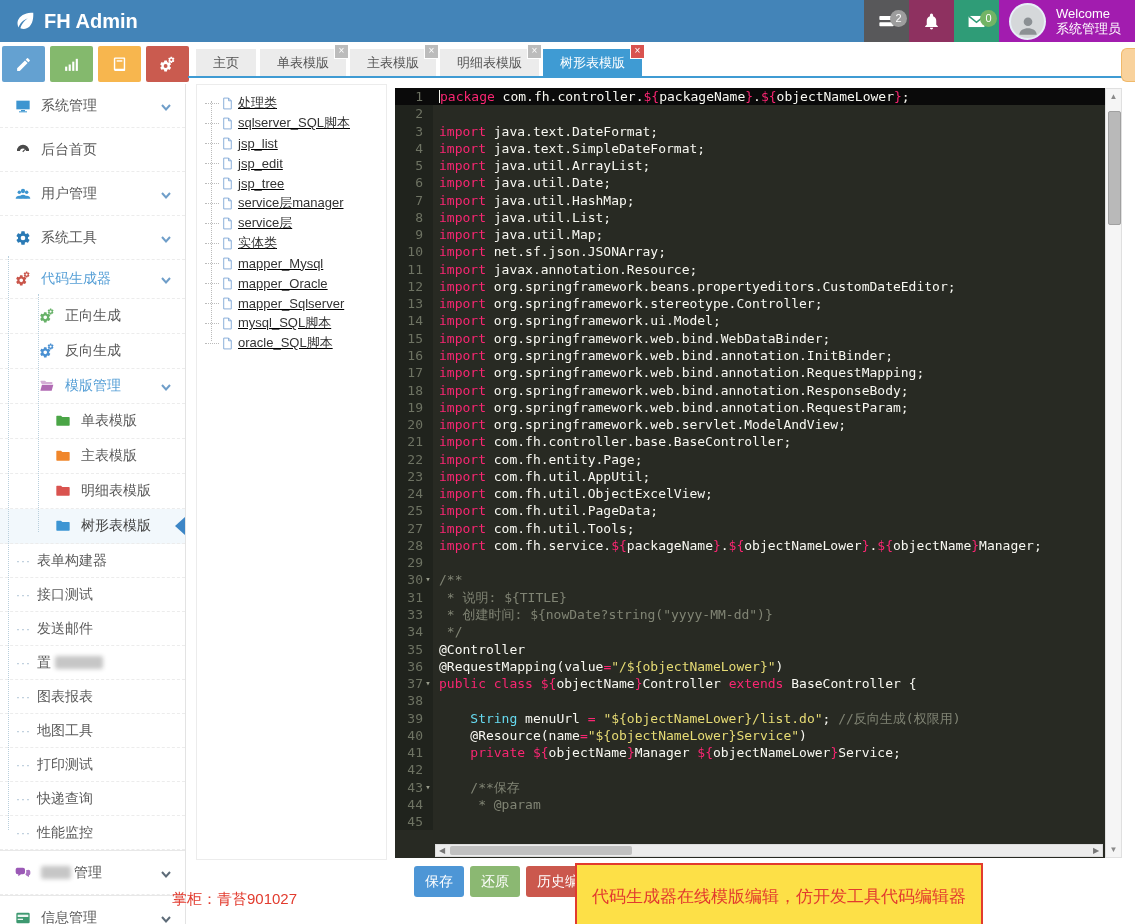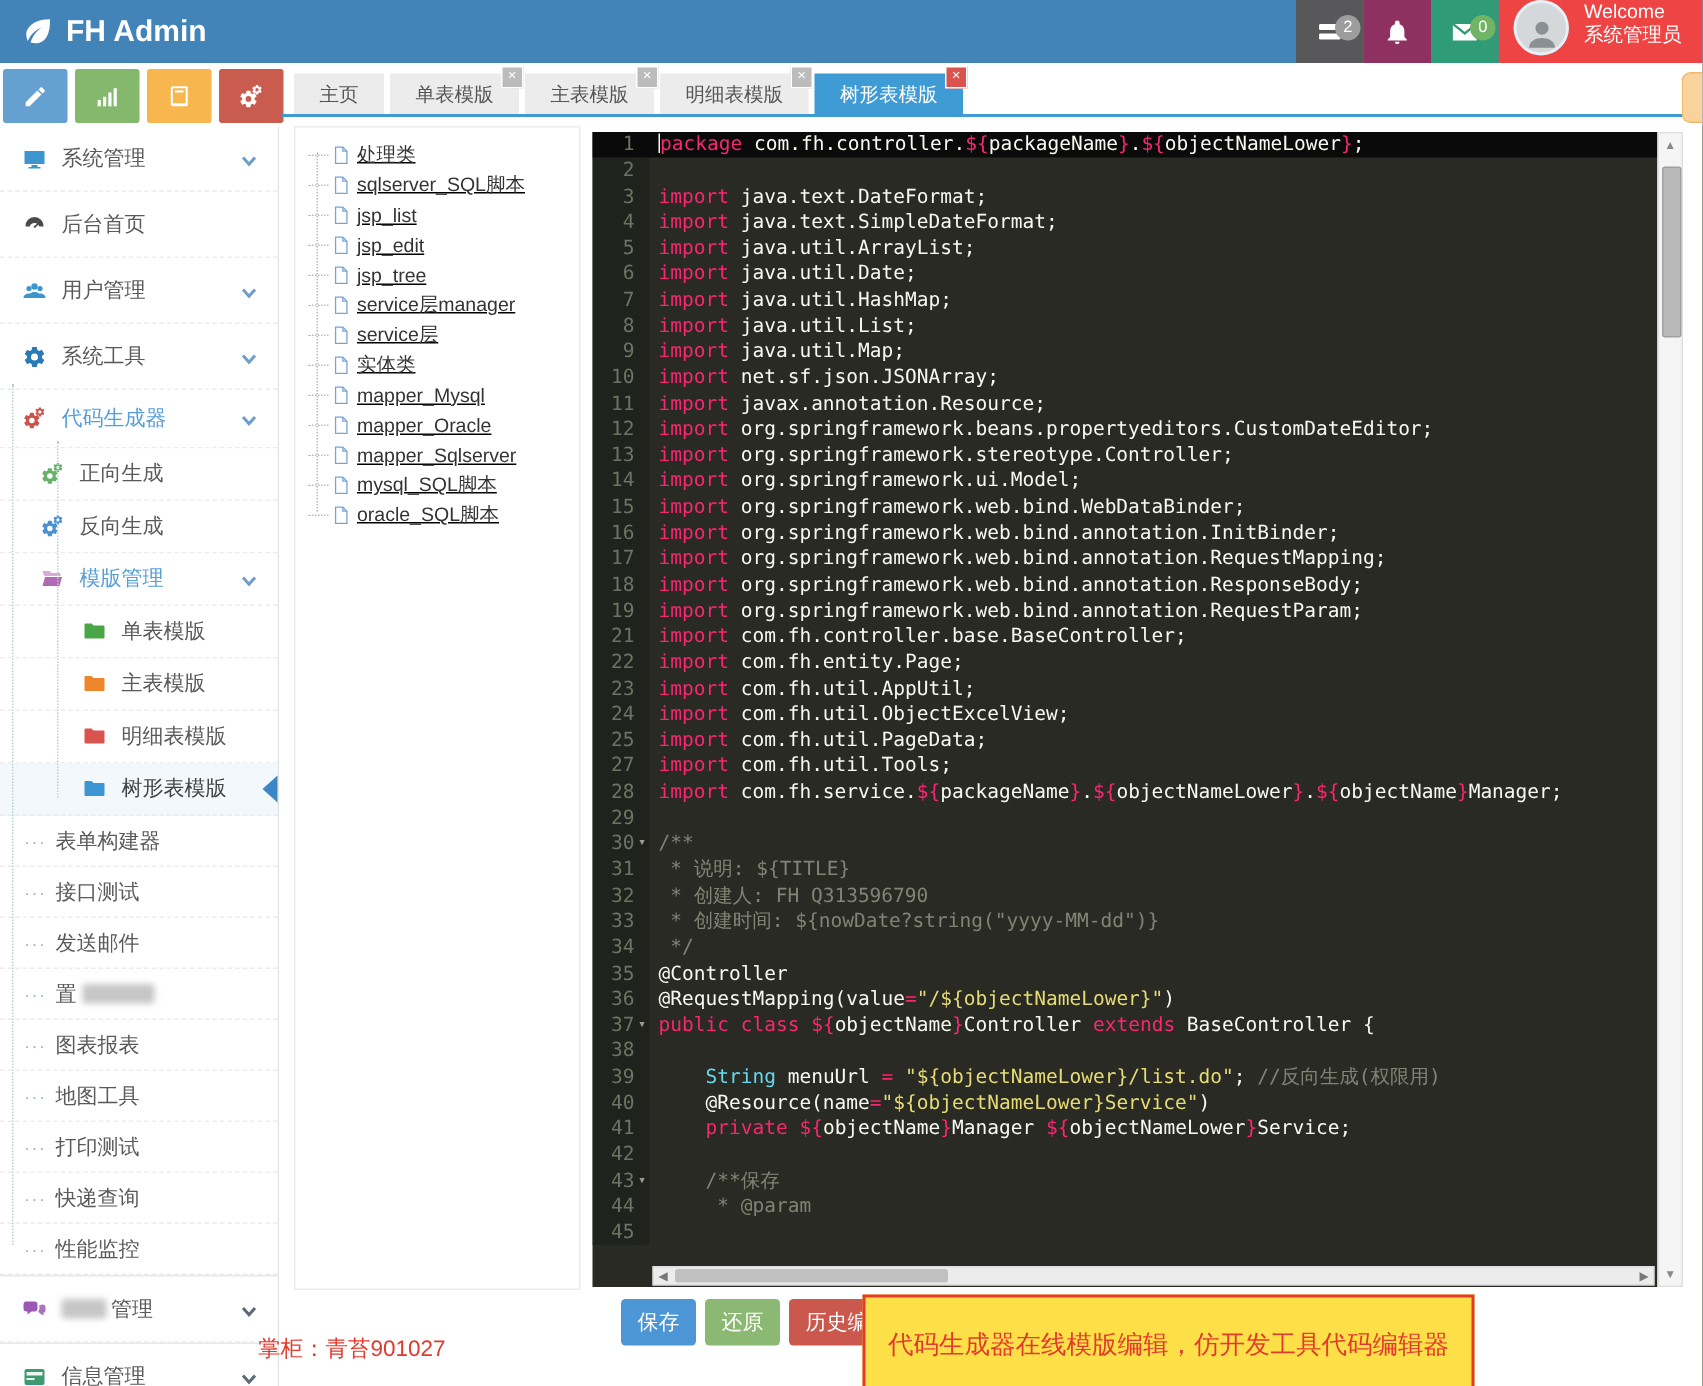--- a/index.html
+++ b/index.html
@@ -12,21 +12,21 @@
   .hspacer{flex:1;}
   .hbox{width:45px;height:42px;display:flex;align-items:center;justify-content:center;position:relative;cursor:pointer;}
   .hbox svg{width:19px;height:19px;fill:#fff;}
   .hbox.menu{background:#58585a;}
   .hbox.bell{background:#8e3160;}
   .hbox.mail{background:#2f9c77;}
   .hbadge{position:absolute;top:10px;right:2px;width:17px;height:17px;border-radius:50%;
           font-size:11px;line-height:17px;text-align:center;color:#fff;}
   .hbadge.grey{background:#9d9d9d;}
   .hbadge.green{background:#72b465;}
-  .profile{height:42px;background:#ef4444;display:flex;gap:10px;padding:0 14px 0 10px;cursor:pointer;}
+  .profile{height:42px;background:#a21caf;display:flex;align-items:center;gap:10px;padding:0 14px 0 10px;cursor:pointer;}
   .avatar{width:33px;height:33px;border-radius:50%;background:#d5d8da;border:2px solid #e7eff7;overflow:hidden;display:flex;align-items:flex-end;justify-content:center;}
   .avatar svg{width:26px;height:26px;fill:#8b9094;}
   .welcome{color:#fff;font-size:13px;line-height:15px;}
   
   .subheader{position:absolute;left:0;top:42px;width:1135px;height:42px;background:#fff;}
   .quickbar{position:absolute;left:2px;top:4px;display:flex;gap:5px;}
   .qbtn{width:43px;height:36px;border-radius:2px;display:flex;align-items:center;justify-content:center;cursor:pointer;}
   .qbtn svg{width:17px;height:17px;fill:#fff;}
   .tabs{position:absolute;left:196px;top:7px;display:flex;}
   .tab{position:relative;height:27px;line-height:27px;padding:0 17px;background:#ececec;color:#555;
@@ -37,21 +37,21 @@
   .tab.active .tab-x{background:#d9534f;}
   .tab-underline{position:absolute;left:188px;right:0;top:34px;height:2px;background:#3f9bd3;}
   .float-tab{position:absolute;right:0;top:6px;width:13px;height:32px;background:#f9d29c;border:1px solid #f0b96a;border-right:none;border-radius:6px 0 0 6px;cursor:pointer;}
   
   .sidebar{position:absolute;left:0;top:84px;width:185px;height:840px;background:#fff;border-right:1px solid #e3e3e3;font-size:14px;color:#5a5a5a;}
   .srow{position:relative;display:flex;align-items:center;border-bottom:1px dashed #ececec;cursor:pointer;background:#fff;}
   .srow .sicon{display:inline-flex;width:18px;justify-content:center;margin-right:9px;}
   .srow svg{width:16px;height:16px;}
   .h0{height:43px;padding-left:14px;}
   .h1{height:38px;padding-left:14px;}
-  .h2{height:34px;padding-left:26px;}
+  .h2{height:34px;padding-left:38px;}
   .h3{height:34px;padding-left:54px;}
   .hp{height:33px;padding-left:16px;}
   .srow.blue{color:#569fd6;}
   .srow.topline{border-top:1px solid #e8e8e8;}
   .srow.active{background:#f2f8fc;color:#444;}
   .tri{position:absolute;right:0;top:50%;margin-top:-9px;width:0;height:0;
        border-top:9px solid transparent;border-bottom:9px solid transparent;border-right:10px solid #3d86c6;}
   .chev{position:absolute;right:13px;top:50%;margin-top:-6px;width:12px;height:12px;color:#6f9ec9;}
   .chev.dark{color:#5d6b78;}
   .chev svg{width:12px;height:12px;stroke:currentColor;fill:none;stroke-width:2;}
@@ -508,31 +508,31 @@
     <div class="cm-line"><span class="gut">10</span><span class="fold"></span><span class="codetext"><span class="c-k">import</span><span class="c-p"> net.sf.json.JSONArray;</span></span></div>
     <div class="cm-line"><span class="gut">11</span><span class="fold"></span><span class="codetext"><span class="c-k">import</span><span class="c-p"> javax.annotation.Resource;</span></span></div>
     <div class="cm-line"><span class="gut">12</span><span class="fold"></span><span class="codetext"><span class="c-k">import</span><span class="c-p"> org.springframework.beans.propertyeditors.CustomDateEditor;</span></span></div>
     <div class="cm-line"><span class="gut">13</span><span class="fold"></span><span class="codetext"><span class="c-k">import</span><span class="c-p"> org.springframework.stereotype.Controller;</span></span></div>
     <div class="cm-line"><span class="gut">14</span><span class="fold"></span><span class="codetext"><span class="c-k">import</span><span class="c-p"> org.springframework.ui.Model;</span></span></div>
     <div class="cm-line"><span class="gut">15</span><span class="fold"></span><span class="codetext"><span class="c-k">import</span><span class="c-p"> org.springframework.web.bind.WebDataBinder;</span></span></div>
     <div class="cm-line"><span class="gut">16</span><span class="fold"></span><span class="codetext"><span class="c-k">import</span><span class="c-p"> org.springframework.web.bind.annotation.InitBinder;</span></span></div>
     <div class="cm-line"><span class="gut">17</span><span class="fold"></span><span class="codetext"><span class="c-k">import</span><span class="c-p"> org.springframework.web.bind.annotation.RequestMapping;</span></span></div>
     <div class="cm-line"><span class="gut">18</span><span class="fold"></span><span class="codetext"><span class="c-k">import</span><span class="c-p"> org.springframework.web.bind.annotation.ResponseBody;</span></span></div>
     <div class="cm-line"><span class="gut">19</span><span class="fold"></span><span class="codetext"><span class="c-k">import</span><span class="c-p"> org.springframework.web.bind.annotation.RequestParam;</span></span></div>
+    <div class="cm-line"><span class="gut">20</span><span class="fold"></span><span class="codetext"><span class="c-k">import</span><span class="c-p"> org.springframework.web.servlet.ModelAndView;</span></span></div>
     <div class="cm-line"><span class="gut">21</span><span class="fold"></span><span class="codetext"><span class="c-k">import</span><span class="c-p"> com.fh.controller.base.BaseController;</span></span></div>
     <div class="cm-line"><span class="gut">22</span><span class="fold"></span><span class="codetext"><span class="c-k">import</span><span class="c-p"> com.fh.entity.Page;</span></span></div>
     <div class="cm-line"><span class="gut">23</span><span class="fold"></span><span class="codetext"><span class="c-k">import</span><span class="c-p"> com.fh.util.AppUtil;</span></span></div>
     <div class="cm-line"><span class="gut">24</span><span class="fold"></span><span class="codetext"><span class="c-k">import</span><span class="c-p"> com.fh.util.ObjectExcelView;</span></span></div>
     <div class="cm-line"><span class="gut">25</span><span class="fold"></span><span class="codetext"><span class="c-k">import</span><span class="c-p"> com.fh.util.PageData;</span></span></div>
     <div class="cm-line"><span class="gut">27</span><span class="fold"></span><span class="codetext"><span class="c-k">import</span><span class="c-p"> com.fh.util.Tools;</span></span></div>
     <div class="cm-line"><span class="gut">28</span><span class="fold"></span><span class="codetext"><span class="c-k">import</span><span class="c-p"> com.fh.service.</span><span class="c-k">${</span><span class="c-p">packageName</span><span class="c-k">}</span><span class="c-p">.</span><span class="c-k">${</span><span class="c-p">objectNameLower</span><span class="c-k">}</span><span class="c-p">.</span><span class="c-k">${</span><span class="c-p">objectName</span><span class="c-k">}</span><span class="c-p">Manager;</span></span></div>
     <div class="cm-line"><span class="gut">29</span><span class="fold"></span><span class="codetext"></span></div>
     <div class="cm-line"><span class="gut">30</span><span class="fold">▾</span><span class="codetext"><span class="c-c">/**</span></span></div>
     <div class="cm-line"><span class="gut">31</span><span class="fold"></span><span class="codetext"><span class="c-c"> * 说明: ${TITLE}</span></span></div>
-    <div class="cm-line"><span class="gut">32</span><span class="fold"></span><span class="codetext"><span class="c-c"> * 创建人: FH Q313596790</span></span></div>
     <div class="cm-line"><span class="gut">33</span><span class="fold"></span><span class="codetext"><span class="c-c"> * 创建时间: ${nowDate?string("yyyy-MM-dd")}</span></span></div>
     <div class="cm-line"><span class="gut">34</span><span class="fold"></span><span class="codetext"><span class="c-c"> */</span></span></div>
     <div class="cm-line"><span class="gut">35</span><span class="fold"></span><span class="codetext"><span class="c-p">@Controller</span></span></div>
     <div class="cm-line"><span class="gut">36</span><span class="fold"></span><span class="codetext"><span class="c-p">@RequestMapping(value</span><span class="c-k">=</span><span class="c-s">"/${objectNameLower}"</span><span class="c-p">)</span></span></div>
     <div class="cm-line"><span class="gut">37</span><span class="fold">▾</span><span class="codetext"><span class="c-k">public</span><span class="c-p"> </span><span class="c-k">class</span><span class="c-p"> </span><span class="c-k">${</span><span class="c-p">objectName</span><span class="c-k">}</span><span class="c-p">Controller </span><span class="c-k">extends</span><span class="c-p"> BaseController {</span></span></div>
     <div class="cm-line"><span class="gut">38</span><span class="fold"></span><span class="codetext"></span></div>
     <div class="cm-line"><span class="gut">39</span><span class="fold"></span><span class="codetext"><span class="c-p">    </span><span class="c-t">String</span><span class="c-p"> menuUrl </span><span class="c-k">=</span><span class="c-p"> </span><span class="c-s">"${objectNameLower}/list.do"</span><span class="c-p">; </span><span class="c-c">//反向生成(权限用)</span></span></div>
     <div class="cm-line"><span class="gut">40</span><span class="fold"></span><span class="codetext"><span class="c-p">    @Resource(name</span><span class="c-k">=</span><span class="c-s">"${objectNameLower}Service"</span><span class="c-p">)</span></span></div>
     <div class="cm-line"><span class="gut">41</span><span class="fold"></span><span class="codetext"><span class="c-p">    </span><span class="c-k">private</span><span class="c-p"> </span><span class="c-k">${</span><span class="c-p">objectName</span><span class="c-k">}</span><span class="c-p">Manager </span><span class="c-k">${</span><span class="c-p">objectNameLower</span><span class="c-k">}</span><span class="c-p">Service;</span></span></div>
     <div class="cm-line"><span class="gut">42</span><span class="fold"></span><span class="codetext"></span></div>

